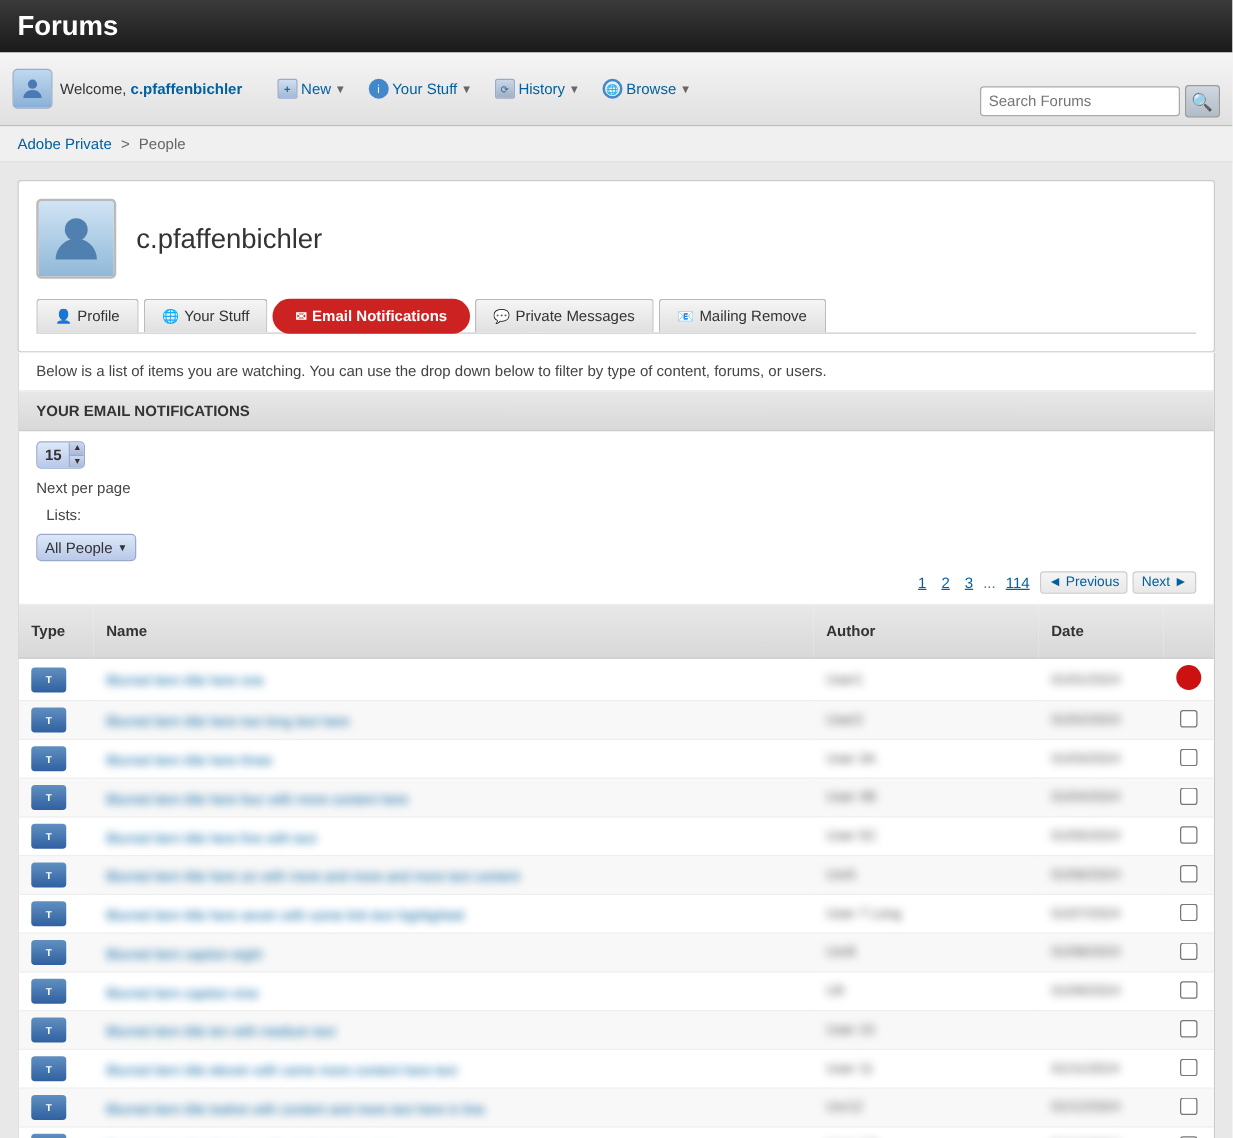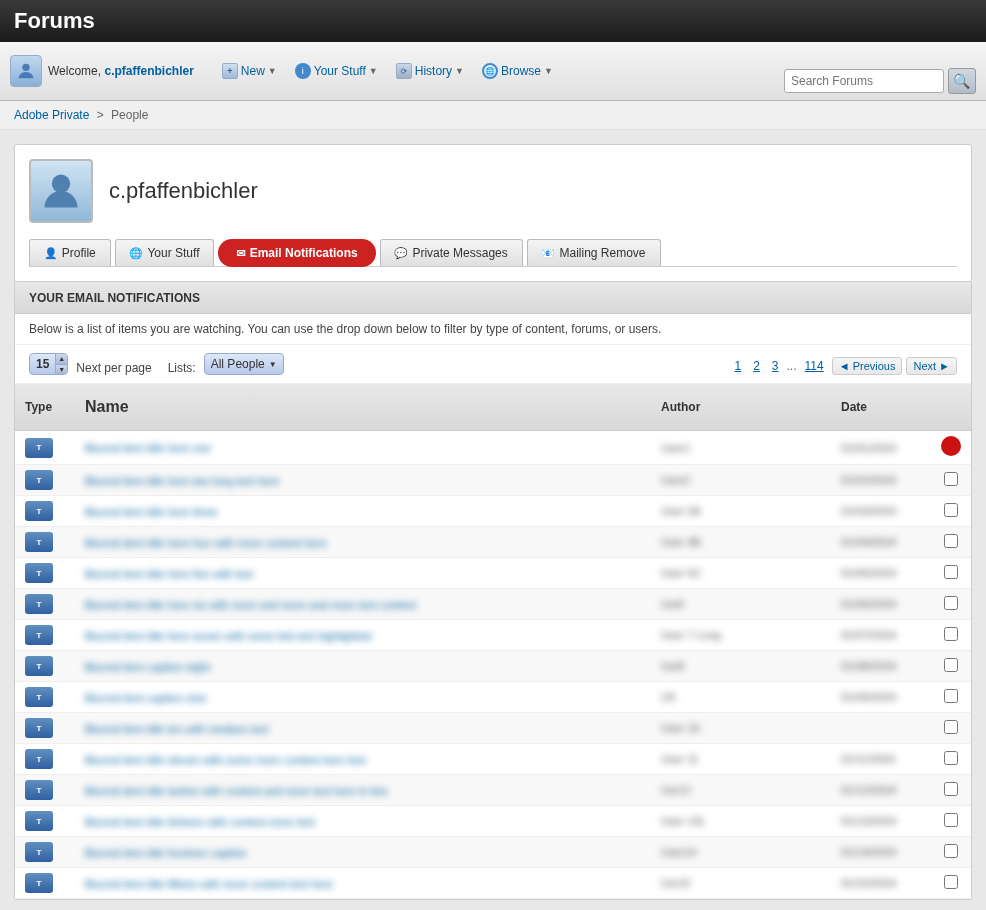--- a/index.html
+++ b/index.html
@@ -92,29 +92,29 @@
     </div>
     <div style="padding: 6px 14px; font-size: 12px; border: 1px solid #bbb; border-bottom: none; background: linear-gradient(to bottom, #f5f5f5, #e0e0e0); cursor: pointer; border-radius: 3px 3px 0 0; color: #333; display: flex; align-items: center; gap: 4px;">
       <span style="font-size: 11px;">📧</span>
       <span>Mailing Remove</span>
     </div>
   </div>
 </div>
 
 <div style="background: white; margin: 0 14px 14px; border: 1px solid #ccc; border-top: none; border-radius: 0 0 3px 3px;">
 
+  <div style="padding: 8px 14px; font-size: 12px; color: #444; border-bottom: 1px solid #eee;">
+    <span>Below is a list of items you are watching. You can use the drop down below to filter by type of content, forums, or users.</span>
+  </div>
+
   <div style="background: linear-gradient(to bottom, #e8e8e8, #d8d8d8); padding: 8px 14px; border-bottom: 1px solid #ccc;">
     <span style="font-size: 12px; font-weight: bold; color: #333;">YOUR EMAIL NOTIFICATIONS</span>
   </div>
 
-  <div style="padding: 8px 14px; font-size: 12px; color: #444; border-bottom: 1px solid #eee;">
-    <span>Below is a list of items you are watching. You can use the drop down below to filter by type of content, forums, or users.</span>
-  </div>
-
-  <div style="padding: 8px 14px; display: flex; align-items: flex-end; gap: 8px; border-bottom: 1px solid #eee;">
+  <div style="padding: 8px 14px; display: flex; align-items: flex-start; gap: 8px; border-bottom: 1px solid #eee; flex-direction: column;">
     <div style="display: flex; align-items: center; border: 1px solid #99aacc; border-radius: 4px; background: linear-gradient(to bottom, #dde8f8, #b8c8e8); overflow: hidden; height: 22px;">
       <span style="padding: 3px 6px; font-size: 12px; font-weight: bold; color: #333;">15</span>
       <div style="display: flex; flex-direction: column; border-left: 1px solid #99aacc; height: 100%;">
         <div style="flex: 1; display: flex; align-items: center; justify-content: center; cursor: pointer; padding: 0 2px; font-size: 7px; background: linear-gradient(to bottom, #ccd8ee, #a8b8d8); border-bottom: 1px solid #99aacc;">▲</div>
         <div style="flex: 1; display: flex; align-items: center; justify-content: center; cursor: pointer; padding: 0 2px; font-size: 7px; background: linear-gradient(to bottom, #ccd8ee, #a8b8d8);">▼</div>
       </div>
     </div>
     <span style="font-size: 12px; color: #444;">Next per page</span>
     <span style="font-size: 12px; color: #444; margin-left: 8px;">Lists:</span>
     <div style="display: flex; align-items: center; border: 1px solid #99aacc; border-radius: 4px; background: linear-gradient(to bottom, #dde8f8, #b8c8e8); padding: 2px 6px; font-size: 12px; gap: 4px; cursor: pointer; height: 22px;">
@@ -132,21 +132,21 @@
       <button style="color: #0060a0; cursor: pointer; padding: 2px 6px; border: 1px solid #ccc; border-radius: 3px; background: linear-gradient(to bottom, #f5f5f5, #e8e8e8); font-size: 11px;">Next ►</button>
     </div>
   </div>
 
   <table style="width: 100%; border-collapse: collapse;">
     <thead>
       <tr style="background: linear-gradient(to bottom, #e8e8e8, #d8d8d8);">
         <th style="padding: 6px 10px; text-align: left; font-size: 12px; font-weight: bold; color: #333; border-bottom: 1px solid #ccc; width: 60px;">
           <span>Type</span>
         </th>
-        <th style="padding: 14px 10px; text-align: left; font-size: 16px; font-weight: bold; color: #333; border-bottom: 1px solid #ccc;">
+        <th style="padding: 14px 10px; text-align: left; font-size: 12px; font-weight: bold; color: #333; border-bottom: 1px solid #ccc;">
           <span>Name</span>
         </th>
         <th style="padding: 6px 10px; text-align: left; font-size: 12px; font-weight: bold; color: #333; border-bottom: 1px solid #ccc; width: 180px;">
           <span>Author</span>
         </th>
         <th style="padding: 6px 10px; text-align: left; font-size: 12px; font-weight: bold; color: #333; border-bottom: 1px solid #ccc; width: 100px;">
           <span>Date</span>
         </th>
         <th style="padding: 6px 10px; border-bottom: 1px solid #ccc; width: 40px;"></th>
       </tr>

